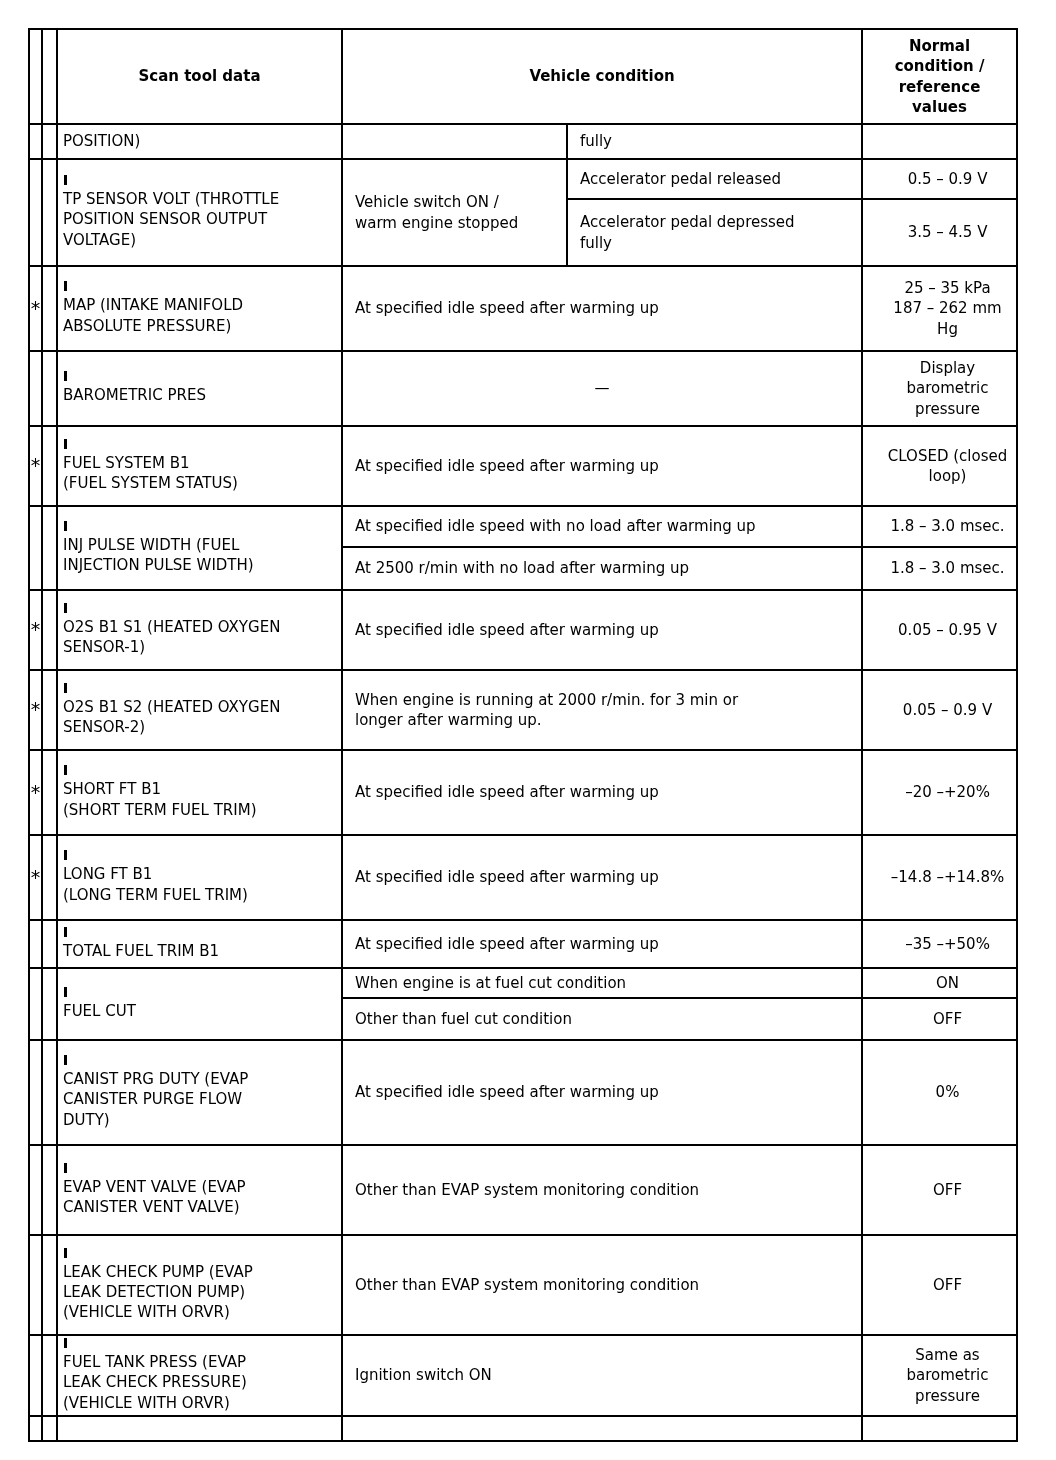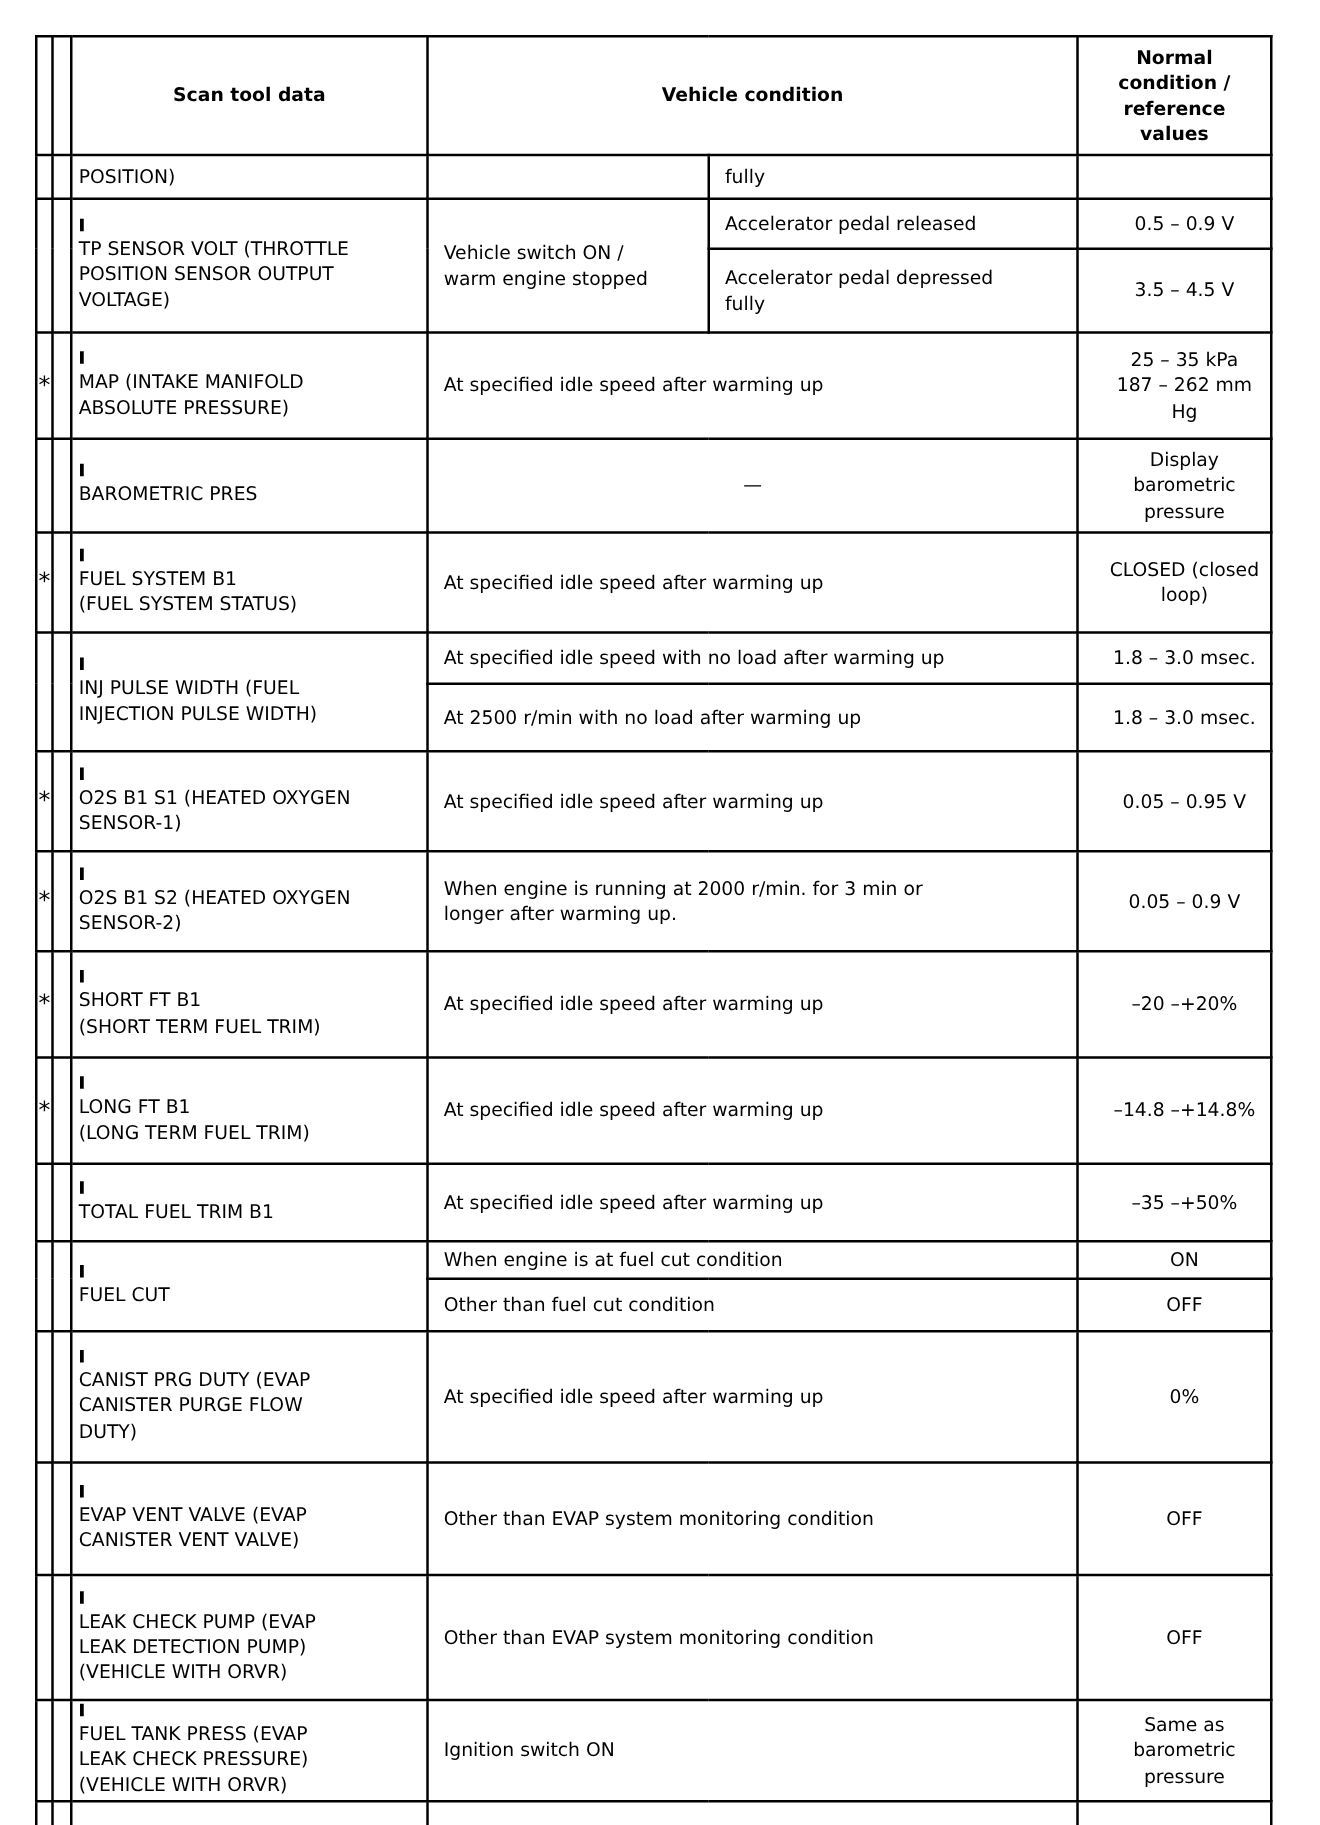--- a/index.html
+++ b/index.html
@@ -159,21 +159,21 @@
     <td class="star" rowspan="2"></td>
     <td rowspan="2"></td>
     <td class="name-cell" rowspan="2">
       <div class="marker-wrap"><span class="marker"></span></div>
       <div class="pre">INJ PULSE WIDTH (FUEL
 INJECTION PULSE WIDTH)</div>
     </td>
     <td class="cond" colspan="2">At specified idle speed with no load after warming up</td>
     <td class="val">1.8 – 3.0 msec.</td>
   </tr>
-  <tr style="height:54px">
+  <tr style="height:43px">
     <td class="cond" colspan="2">At 2500 r/min with no load after warming up</td>
     <td class="val">1.8 – 3.0 msec.</td>
   </tr>
 
   <tr style="height:80px">
     <td class="star">*</td>
     <td></td>
     <td class="name-cell">
       <div class="marker-wrap"><span class="marker"></span></div>
       <div class="pre">O2S B1 S1 (HEATED OXYGEN
@@ -213,21 +213,21 @@
     <td></td>
     <td class="name-cell">
       <div class="marker-wrap"><span class="marker"></span></div>
       <div class="pre">LONG FT B1
 (LONG TERM FUEL TRIM)</div>
     </td>
     <td class="cond" colspan="2">At specified idle speed after warming up</td>
     <td class="val">–14.8 –+14.8%</td>
   </tr>
 
-  <tr style="height:62px">
+  <tr style="height:48px">
     <td class="star"></td>
     <td></td>
     <td class="name-cell">
       <div class="marker-wrap"><span class="marker"></span></div>
       <div class="pre">TOTAL FUEL TRIM B1</div>
     </td>
     <td class="cond" colspan="2">At specified idle speed after warming up</td>
     <td class="val">–35 –+50%</td>
   </tr>
 

